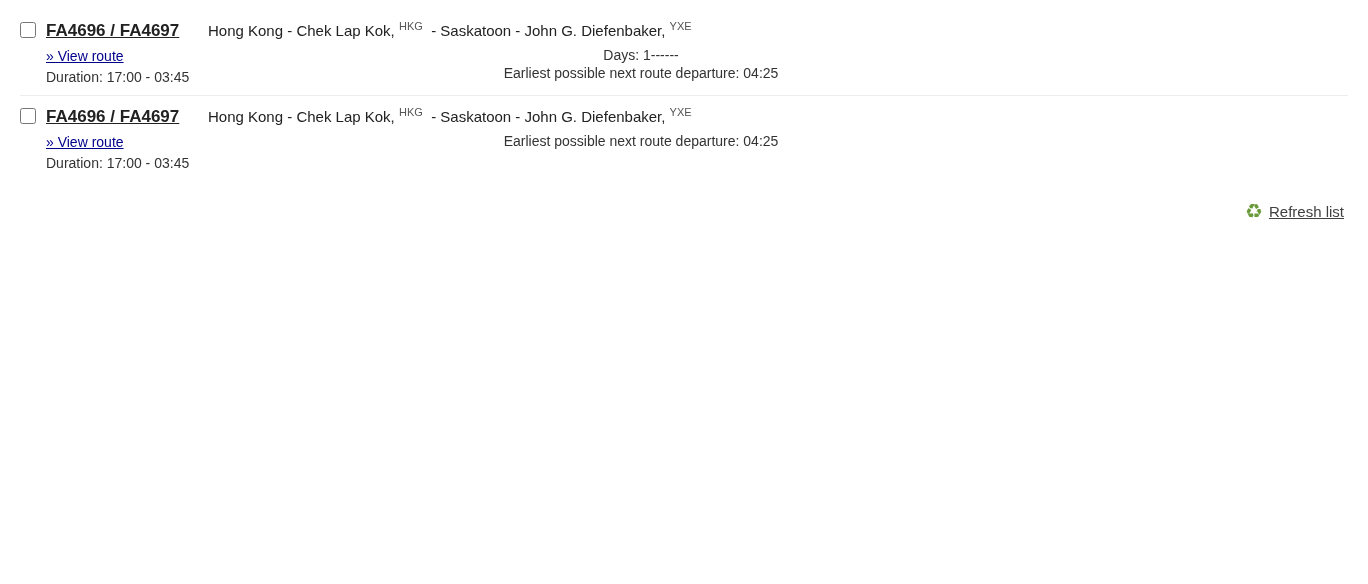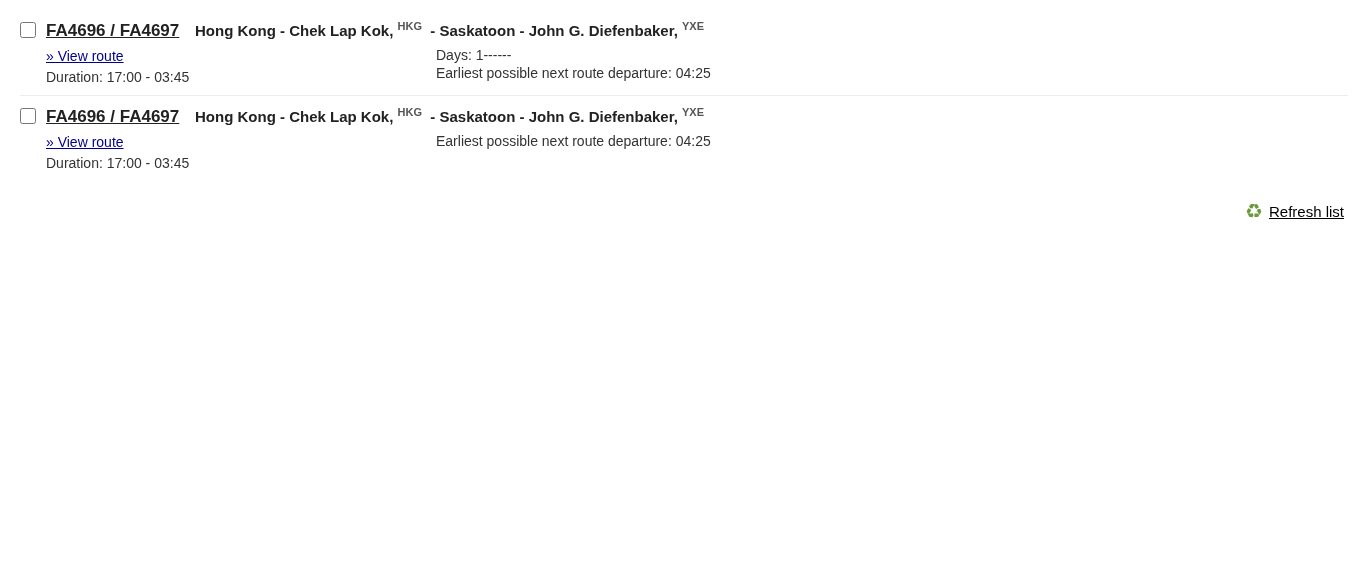--- a/index.html
+++ b/index.html
@@ -35,65 +35,66 @@
     .route-title {
       font-weight: bold;
       font-size: 17px;
       margin-bottom: 6px;
     }
     .route-title .route-code {
       font-weight: bold;
       text-decoration: underline;
     }
     .route-title .route-desc {
-      font-weight: bold;
+      font-weight: normal;
       font-size: 15px;
-      margin-left: 11px;
+      margin-left: 24px;
     }
     .airport-code {
       font-size: 11px;
       vertical-align: super;
       color: #555;
     }
     .route-details {
       display: flex;
-      gap: 0;
+      gap: 10px;
     }
     .route-col {
       min-width: 390px;
     }
     .view-route-link {
       color: #00008b;
       text-decoration: underline;
       cursor: pointer;
       font-size: 14px;
       display: inline-block;
       margin-bottom: 4px;
     }
     .route-info-line {
       font-size: 14px;
       color: #333;
       margin-bottom: 2px;
+      text-align: center;
     }
     .refresh-row {
       display: flex;
       justify-content: flex-end;
       align-items: center;
       margin-top: 18px;
       padding-right: 4px;
     }
     .refresh-icon {
       color: #6a9a3a;
       font-size: 20px;
       margin-right: 6px;
       display: inline-block;
       transform: scaleX(-1);
     }
     .refresh-link {
-      color: #000000;
+      color: #404040;
       cursor: pointer;
       font-size: 15px;
     }
   </style>
 </head>
 <body>
 
 <div id="routes-container">
     <div class="route-item">
       <div class="checkbox-col">

